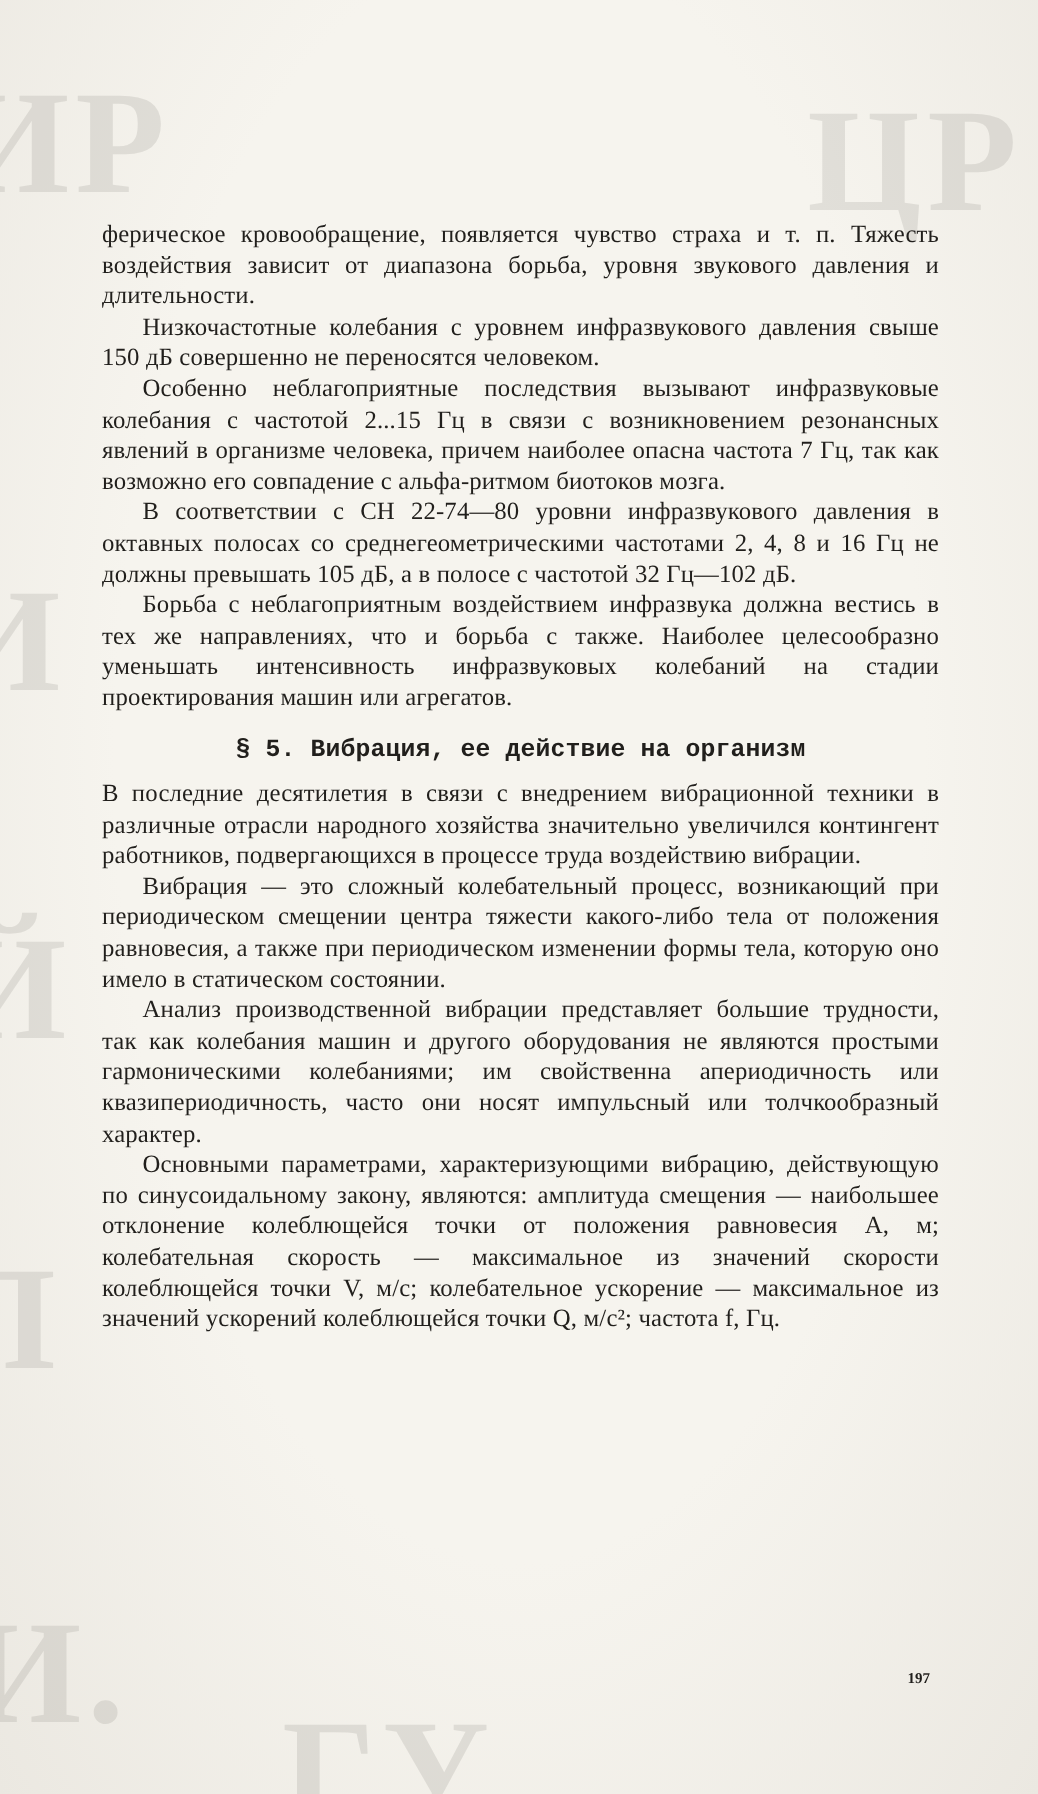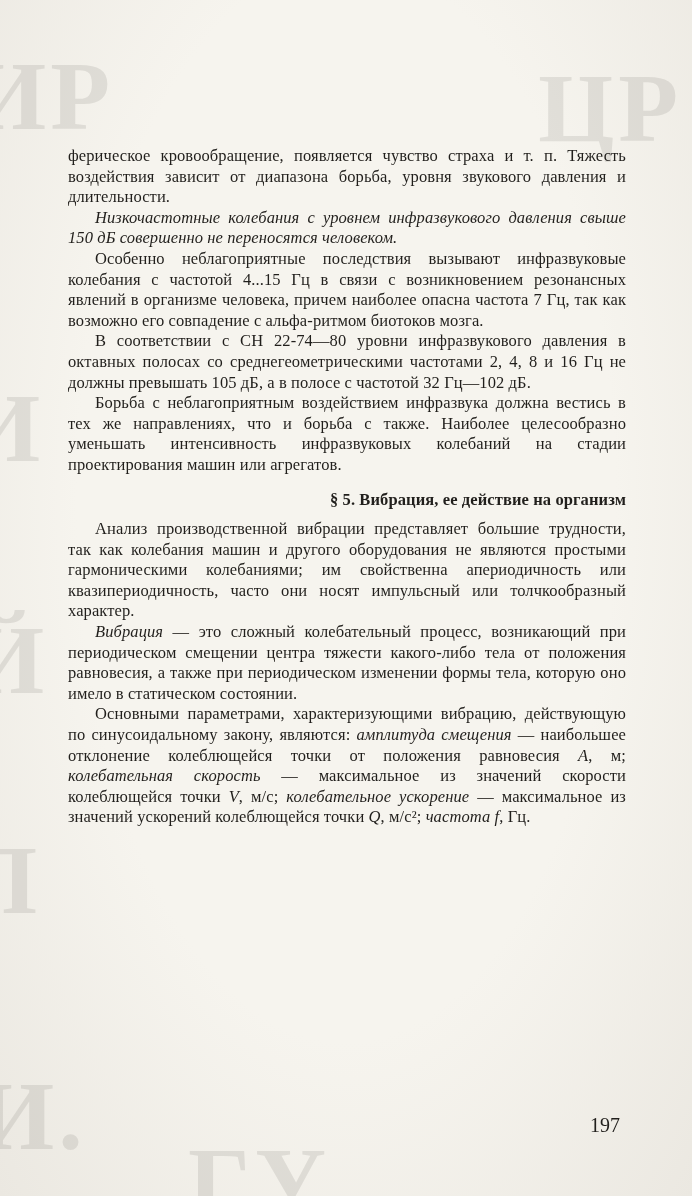--- a/index.html
+++ b/index.html
@@ -33,34 +33,35 @@
     left: 68px;
     top: 146px;
     width: 558px;
     font-size: 16.5px;
     line-height: 20.6px;
     text-align: justify;
     letter-spacing: 0.1px;
   }
   p.para { margin: 0; }
   .indent { text-indent: 27px; }
-  .it { font-style: italic; }
+  .it { }
   .section-heading {
     font-size: 16.5px;
     font-weight: bold;
     line-height: 21.5px;
-    text-align: right;
+    text-align: center;
     margin: 13px 0 9px 0;
+    font-family: Liberation Mono, monospace;
   }
   .page-number {
     position: absolute;
     right: 72px;
     top: 1114px;
-    font-weight: normal;
-    font-size: 20px;
+    font-weight: bold;
+    font-size: 10px;
     color: #211f1c;
   }
 </style>
 </head>
 <body>
 
 <div class="page">
 
   <div class="watermark-layer">
     <span class="wm" style="left:-30px; top:40px;">ИР</span>
@@ -71,32 +72,33 @@
     <span class="wm" style="left:-22px; top:1060px;">И.</span>
     <span class="wm" style="left:188px; top:1126px;">ГУ</span>
   </div>
 
   <div class="text-block">
 
     <p class="para"><span>ферическое кровообращение, появляется чувство страха и т. п. Тяжесть воздействия зависит от диапазона борьба, уровня звукового давления и длительности.</span></p>
 
     <p class="para indent it"><span>Низкочастотные колебания с уровнем инфразвукового давления свыше 150 дБ совершенно не переносятся человеком.</span></p>
 
-    <p class="para indent"><span>Особенно неблагоприятные последствия вызывают инфразвуковые колебания с частотой 4...15 Гц в связи с возникновением резонансных явлений в организме человека, причем наиболее опасна частота 7 Гц, так как возможно его совпадение с альфа-ритмом биотоков мозга.</span></p>
+    <p class="para indent"><span>Особенно неблагоприятные последствия вызывают инфразвуковые колебания с частотой 2...15 Гц в связи с возникновением резонансных явлений в организме человека, причем наиболее опасна частота 7 Гц, так как возможно его совпадение с альфа-ритмом биотоков мозга.</span></p>
 
     <p class="para indent"><span>В соответствии с СН 22-74—80 уровни инфразвукового давления в октавных полосах со среднегеометрическими частотами 2, 4, 8 и 16 Гц не должны превышать 105 дБ, а в полосе с частотой 32 Гц—102 дБ.</span></p>
 
     <p class="para indent"><span>Борьба с неблагоприятным воздействием инфразвука должна вестись в тех же направлениях, что и борьба с также. Наиболее целесообразно уменьшать интенсивность инфразвуковых колебаний на стадии проектирования машин или агрегатов.</span></p>
 
     <h2 class="section-heading"><span>§ 5. Вибрация, ее действие на организм</span><br></h2>
 
+    <p class="para"><span>В последние десятилетия в связи с внедрением вибрационной техники в различные отрасли народного хозяйства значительно увеличился контингент работников, подвергающихся в процессе труда воздействию вибрации.</span></p>
+
+    <p class="para indent"><span class="it">Вибрация</span><span> — это сложный колебательный процесс, возникающий при периодическом смещении центра тяжести какого-либо тела от положения равновесия, а также при периодическом изменении формы тела, которую оно имело в статическом состоянии.</span></p>
 
     <p class="para indent"><span>Анализ производственной вибрации представляет большие трудности, так как колебания машин и другого оборудования не являются простыми гармоническими колебаниями; им свойственна апериодичность или квазипериодичность, часто они носят импульсный или толчкообразный характер.</span></p>
-
-    <p class="para indent"><span class="it">Вибрация</span><span> — это сложный колебательный процесс, возникающий при периодическом смещении центра тяжести какого-либо тела от положения равновесия, а также при периодическом изменении формы тела, которую оно имело в статическом состоянии.</span></p>
 
     <p class="para indent"><span>Основными параметрами, характеризующими вибрацию, действующую по синусоидальному закону, являются: </span><span class="it">амплитуда смещения</span><span> — наибольшее отклонение колеблющейся точки от положения равновесия </span><span class="it">А</span><span>, м; </span><span class="it">колебательная скорость</span><span> — максимальное из значений скорости колеблющейся точки </span><span class="it">V</span><span>, м/с; </span><span class="it">колебательное ускорение</span><span> — максимальное из значений ускорений колеблющейся точки </span><span class="it">Q</span><span>, м/с²; </span><span class="it">частота f</span><span>, Гц.</span></p>
 
 
   </div>
 
   <div class="page-number">197</div>
 
 </div>
 

